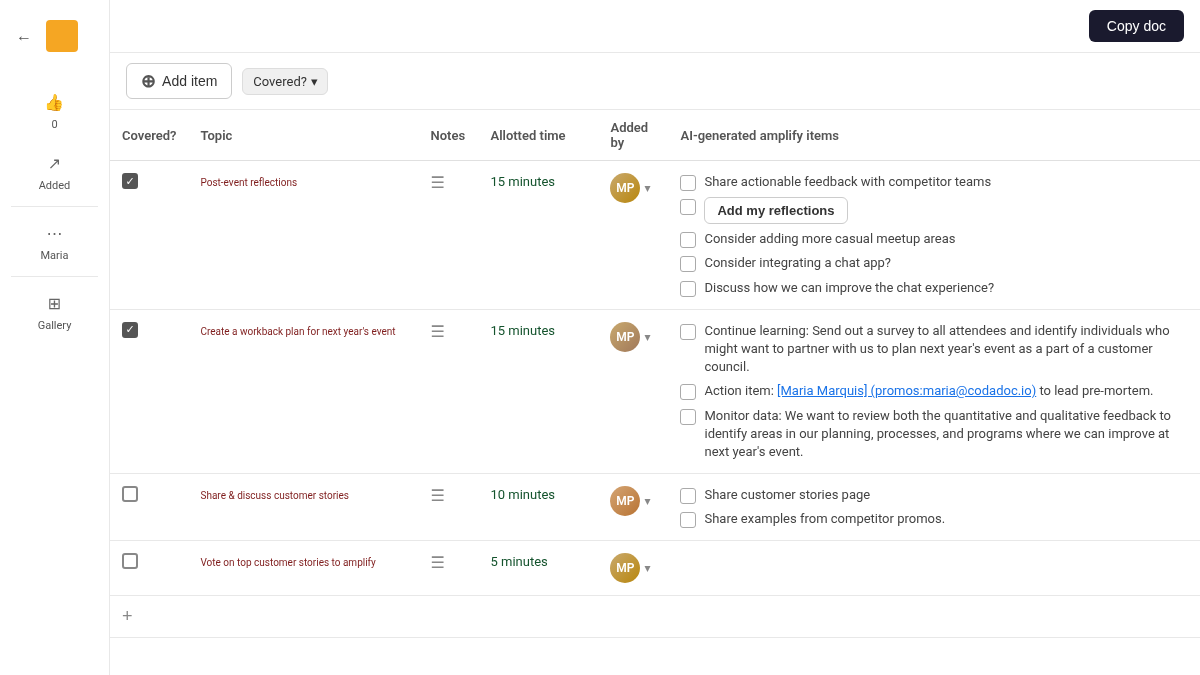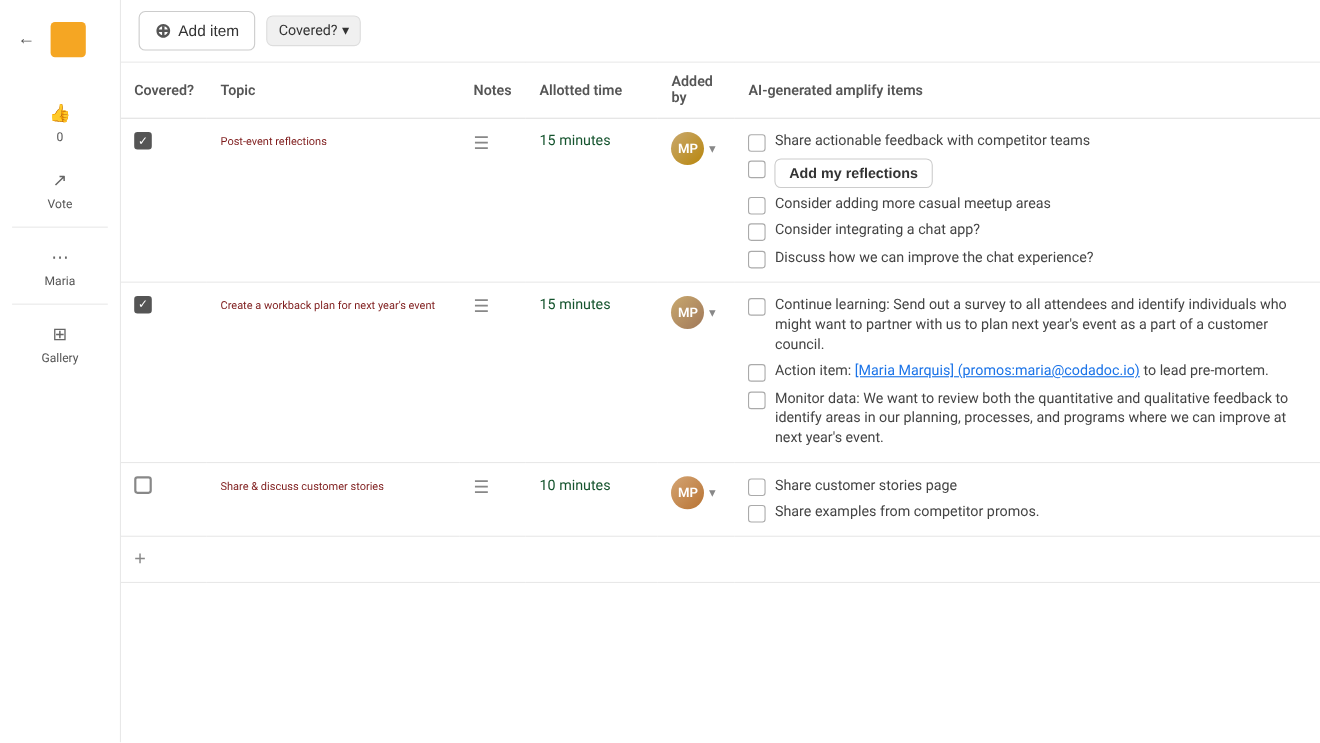--- a/index.html
+++ b/index.html
@@ -321,37 +321,40 @@
     <button class="back-btn">←</button>
     <div class="doc-icon"></div>
   </div>
   <div class="sidebar-items">
     <div class="sidebar-item">
       <div class="icon-circle">👍</div>
       <span class="item-label">0</span>
     </div>
     <div class="sidebar-item">
       <div class="icon-circle">↗</div>
-      <span class="item-label">Vote</span>
+      <span class="item-label">Added</span>
     </div>
     <div class="sidebar-divider"></div>
     <div class="sidebar-item">
       <div class="icon-circle">⋯</div>
       <span class="item-label">Maria</span>
     </div>
     <div class="sidebar-divider"></div>
     <div class="sidebar-item">
       <div class="icon-circle">⊞</div>
       <span class="item-label">Gallery</span>
     </div>
   </div>
 </aside>
 
 <main class="main">
 
+  <div class="topbar">
+    <button class="copy-doc-btn">Copy doc</button>
+  </div>
 
   <div class="toolbar">
     <button class="add-item-btn">
       <span class="add-icon">⊕</span>
       <span>Add item</span>
     </button>
     <div class="covered-filter">
       <span>Covered?</span>
       <span>▾</span>
     </div>
@@ -458,20 +461,37 @@
                   <div class="ai-checkbox"></div>
                   <span class="ai-text">Share customer stories page</span>
                 </div>
                 <div class="ai-item">
                   <div class="ai-checkbox"></div>
                   <span class="ai-text">Share examples from competitor promos.</span>
                 </div>
               </div>
             </td>
           </tr>
+          <tr>
+            <td>
+              <div class="cb"></div>
+            </td>
+            <td><span class="topic-text">Vote on top customer stories to amplify</span></td>
+            <td><span class="notes-icon">☰</span></td>
+            <td><span class="time-text">5 minutes</span></td>
+            <td>
+              <div class="avatar-cell">
+                <div class="avatar avatar-1">MP</div>
+                <span class="chevron">▾</span>
+              </div>
+            </td>
+            <td>
+              <div class="ai-items"></div>
+            </td>
+          </tr>
           <tr class="add-row">
             <td colspan="6">
               <button class="add-row-btn">+</button>
             </td>
           </tr>
         </tbody>
     </table>
   </div>
 </main>
 

